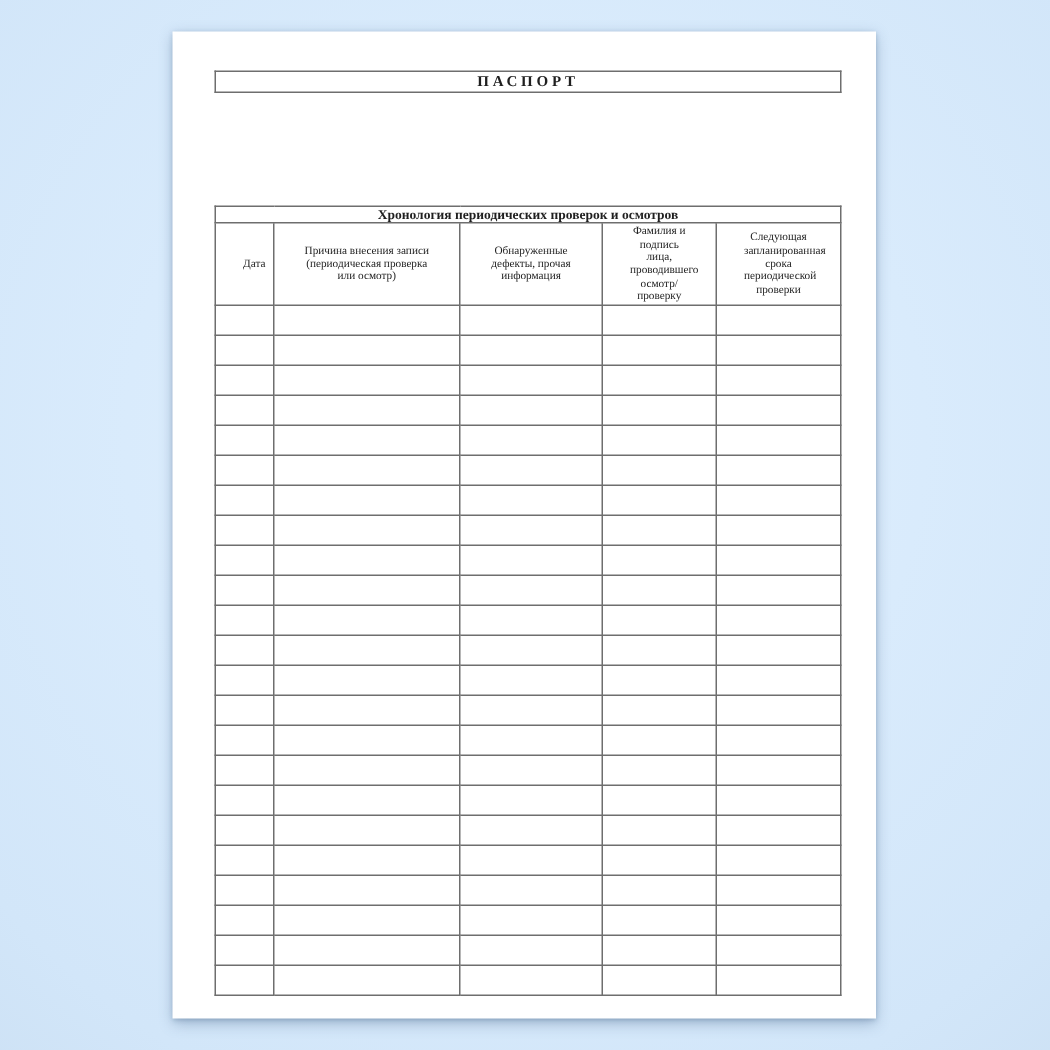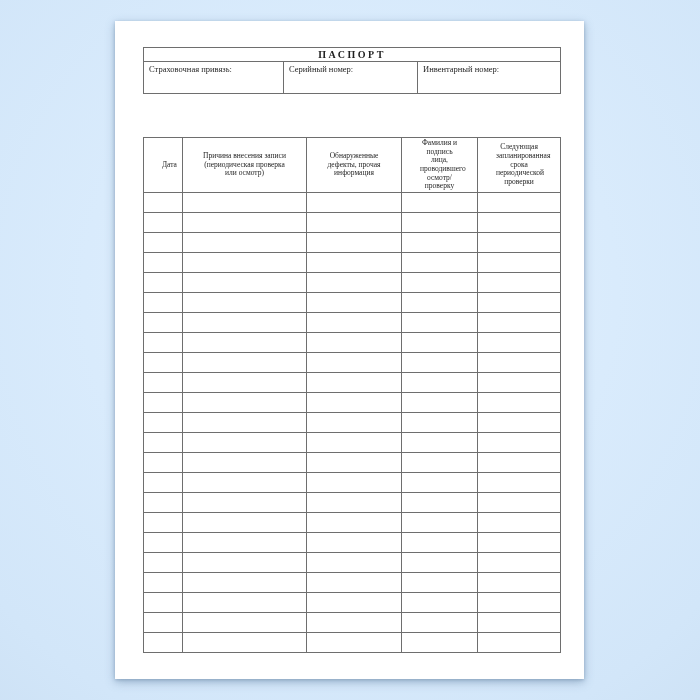--- a/index.html
+++ b/index.html
@@ -89,38 +89,36 @@
     <table class="t1">
       <colgroup>
         <col style="width:140px">
           <col style="width:134px">
           <col style="width:143px">
       </colgroup>
       <tbody>
         <tr>
           <td class="title-cell" colspan="3">ПАСПОРТ</td>
         </tr>
-        <tr class="row-a">
-          <td class="field">Страховочная привязь:</td>
-          <td class="field">Серийный номер:</td>
-          <td class="field">Инвентарный номер:</td>
-        </tr>
       </tbody>
     </table>
 
     <table class="t2">
       <colgroup>
         <col style="width:39px">
           <col style="width:124px">
           <col style="width:95px">
         <col style="width:76px">
           <col style="width:83px">
       </colgroup>
       <tbody>
         <tr>
+          <td class="title-cell" colspan="5">Хронология периодических проверок и осмотров</td>
+        </tr>
+        <tr>
           <td class="head">Дата</td>
           <td class="head">Причина внесения записи (периодическая проверка или осмотр)</td>
           <td class="head">Обнаруженные дефекты, прочая информация</td>
           <td class="head">Фамилия и подпись лица, проводившего осмотр/проверку</td>
           <td class="head">Следующая запланированная срока периодической проверки</td>
         </tr>
       </tbody>
       <tbody id="empty-rows">
           <tr class="empty">
             <td></td>

